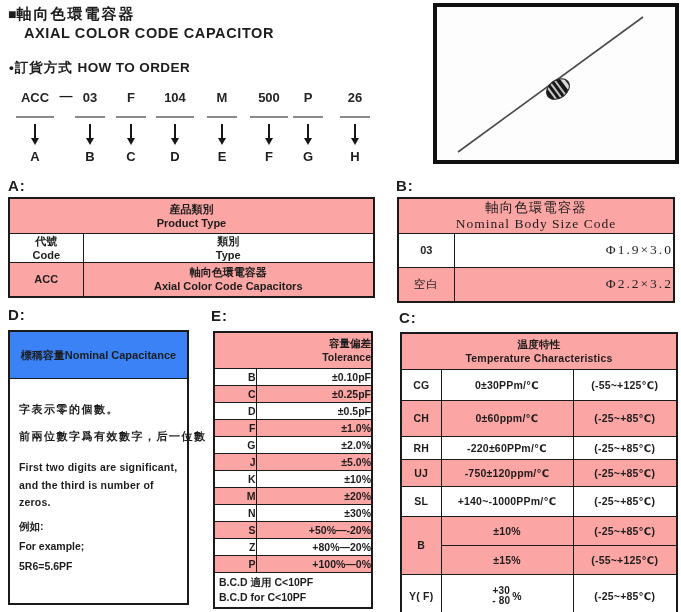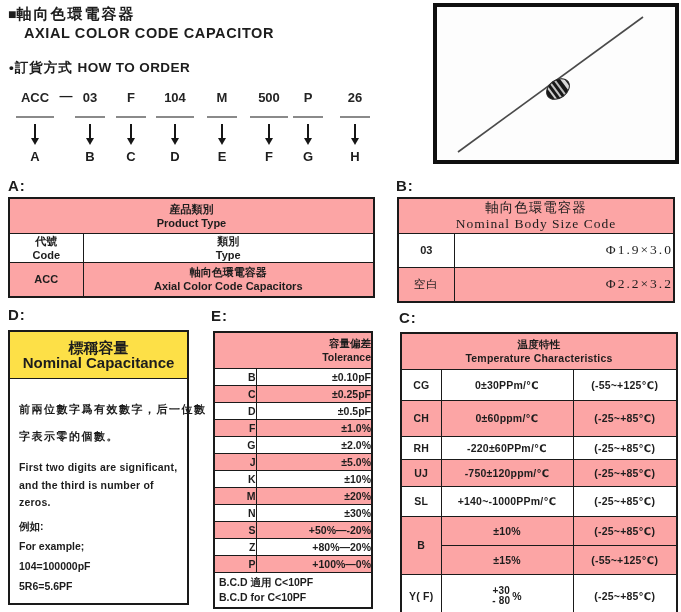--- a/index.html
+++ b/index.html
@@ -46,21 +46,21 @@
   
   .tbl-b { left:397px; top:197px; width:278px; }
   .tbl-b td { font-family:"Liberation Serif","DejaVu Serif",serif; font-weight:400; font-size:13px; }
   .tbl-b .hdr { font-size:13.5px; line-height:16px; letter-spacing:1px; }
   .tbl-b .code-sans { font-family:"Liberation Sans","DejaVu Sans",sans-serif; font-weight:700; font-size:11px; }
   .tbl-b .size-val { letter-spacing:2px; font-size:13.5px;text-align:right; }
   .tbl-b .blank { font-size:11.5px; letter-spacing:1px; }
 
   
   .box-d { position:absolute; left:8px; top:330px; width:181px; height:275px; border:2px solid #1a1a1a; background:#fff; }
-  .box-d .hdr { height:47px; background:#fde047; border-bottom:1px solid #1a1a1a; display:flex; flex-direction:column; justify-content:center; align-items:center; font-size:15px; font-weight:700; line-height:15px; }
+  .box-d .hdr { height:47px; background:#3b82f6; border-bottom:1px solid #1a1a1a; display:flex; flex-direction:row; justify-content:center; align-items:center; font-size:11px; font-weight:700; line-height:15px; }
   .box-d .body { padding:17px 9px 0 9px; font-size:10.5px; font-weight:700; }
   .box-d .zh-line { font-size:11px; line-height:27px; letter-spacing:1.5px; white-space:nowrap; }
   .box-d .en-block { margin-top:9px; }
   .box-d .en-line { line-height:17.5px; letter-spacing:0.2px; }
   .box-d .ex-block { margin-top:4px; }
   .box-d .ex-line { line-height:20px; }
 
   
   .tbl-e { left:213px; top:331px; width:160px; }
   .tbl-e td { font-size:10.5px;text-align:right; }
@@ -220,31 +220,30 @@
   </tbody>
     </table>
 
   <div class="sec-label" style="left:8px; top:306px;">D:</div>
   <div class="box-d">
     <div class="hdr">
       <div>標稱容量</div>
       <div>Nominal  Capacitance</div>
     </div>
     <div class="body">
+      <div class="zh-line">字表示零的個數。</div>
       <div class="zh-line">前兩位數字爲有效數字，后一位數</div>
-      <div class="zh-line">字表示零的個數。</div>
       <div class="en-block">
         <div class="en-line">First two digits are significant,</div>
         <div class="en-line">and the third is number of</div>
         <div class="en-line">zeros.</div>
       </div>
       <div class="ex-block">
         <div class="ex-line">例如:</div>
         <div class="ex-line">For example;</div>
-        <div class="ex-line">104=100000pF</div>
         <div class="ex-line">5R6=5.6PF</div>
       </div>
     </div>
   </div>
 
   <div class="sec-label" style="left:211px; top:307px;">E:</div>
   <table class="tbl-e">
     <colgroup>
         <col style="width:42px">
         <col>

